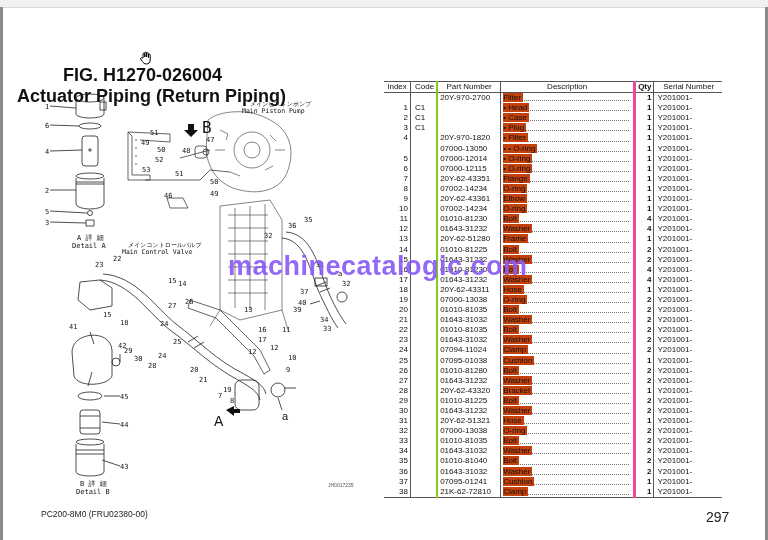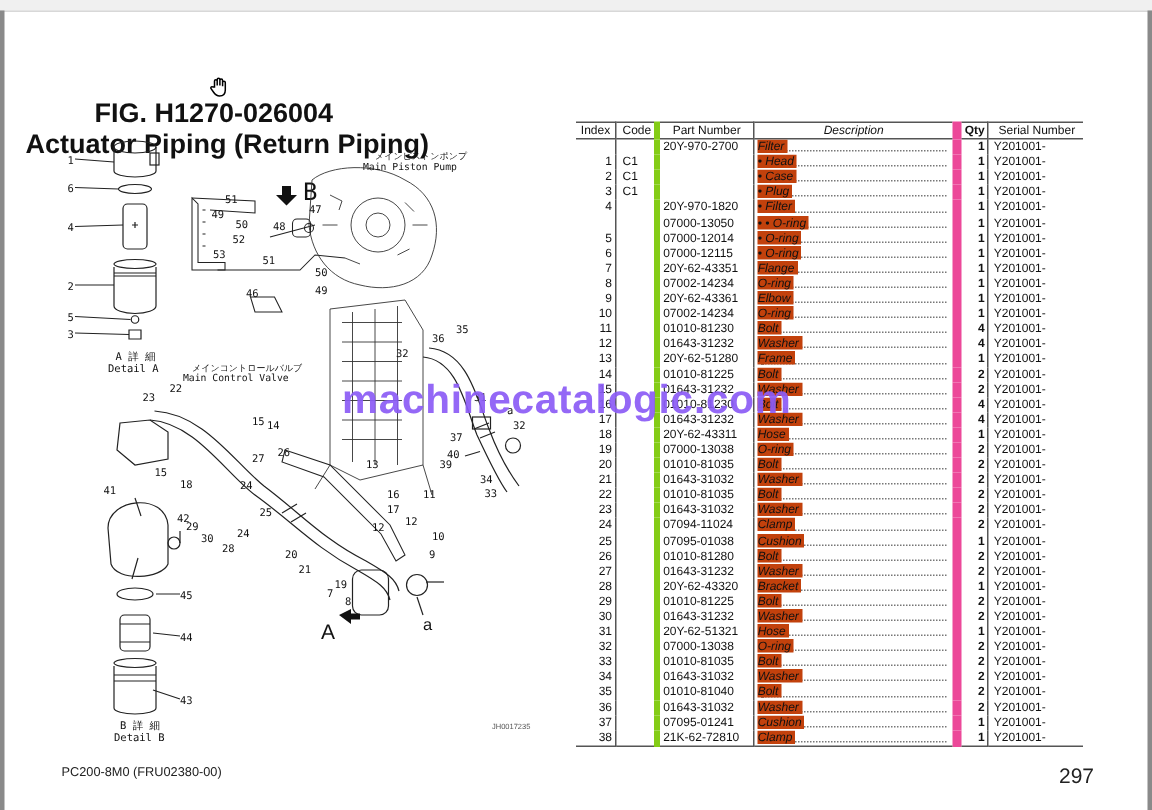--- a/index.html
+++ b/index.html
@@ -15,23 +15,23 @@
   .fig-header .hand { width:14px; height:14px; margin-right:10px; }
   .fig-header .num { margin-right:18px; }
 
   .diagram { position:absolute; left:20px; top:80px; width:350px; height:420px; }
   .diagram svg { width:100%; height:100%; }
 
   .parts-table { position:absolute; left:384px; top:81px; width:338px; border-collapse:collapse; font-size:8px; line-height:10.1px; }
   .parts-table th { font-weight:normal; border-top:1px solid #555; border-bottom:1px solid #555; padding:0 2px; white-space:nowrap; height:10px; }
   .parts-table td { padding:0 2px; white-space:nowrap; height:10.1px; }
   .parts-table .c-idx { width:22px; text-align:right; border-right:1px solid #555; }
-  .parts-table .c-code { width:15px; text-align:left; border-right:4px solid #84cc16; padding-left:4px;margin-top:44px; }
+  .parts-table .c-code { width:15px; text-align:left; border-right:2px solid #84cc16; padding-left:4px;margin-top:44px; }
   .parts-table .c-pn { width:58px; text-align:left; border-right:1px solid #555; }
-  .parts-table .c-desc { width:128px; border-right:6px solid #ec4899; position:relative; overflow:hidden;font-style:italic; }
+  .parts-table .c-desc { width:128px; border-right:3px solid #ec4899; position:relative; overflow:hidden; }
   .parts-table td.c-desc span.t { background:#c2410c; position:relative; z-index:1; padding-right:2px; }
   .parts-table td.c-desc::after { content:""; position:absolute; left:4px; right:4px; bottom:2px; border-bottom:1px dotted #777; }
   .parts-table .c-qty { width:12px; text-align:right; border-right:1px solid #555;font-weight:bold; }
   .parts-table .c-sn { text-align:left; padding-left:3px; }
   .parts-table th.c-desc, .parts-table th.c-idx, .parts-table th.c-pn, .parts-table th.c-qty, .parts-table th.c-code { text-align:center; }
   .parts-table th.c-sn { text-align:center; }
   .parts-table tbody tr:last-child td { border-bottom:1px solid #555; }
   .parts-table th.c-desc::after { display:none; }
 
   .watermark { position:absolute; left:228px; top:251px; font-size:27px; font-weight:bold; color:#8b5cf6; opacity:0.92; letter-spacing:0.5px; z-index:5; }

